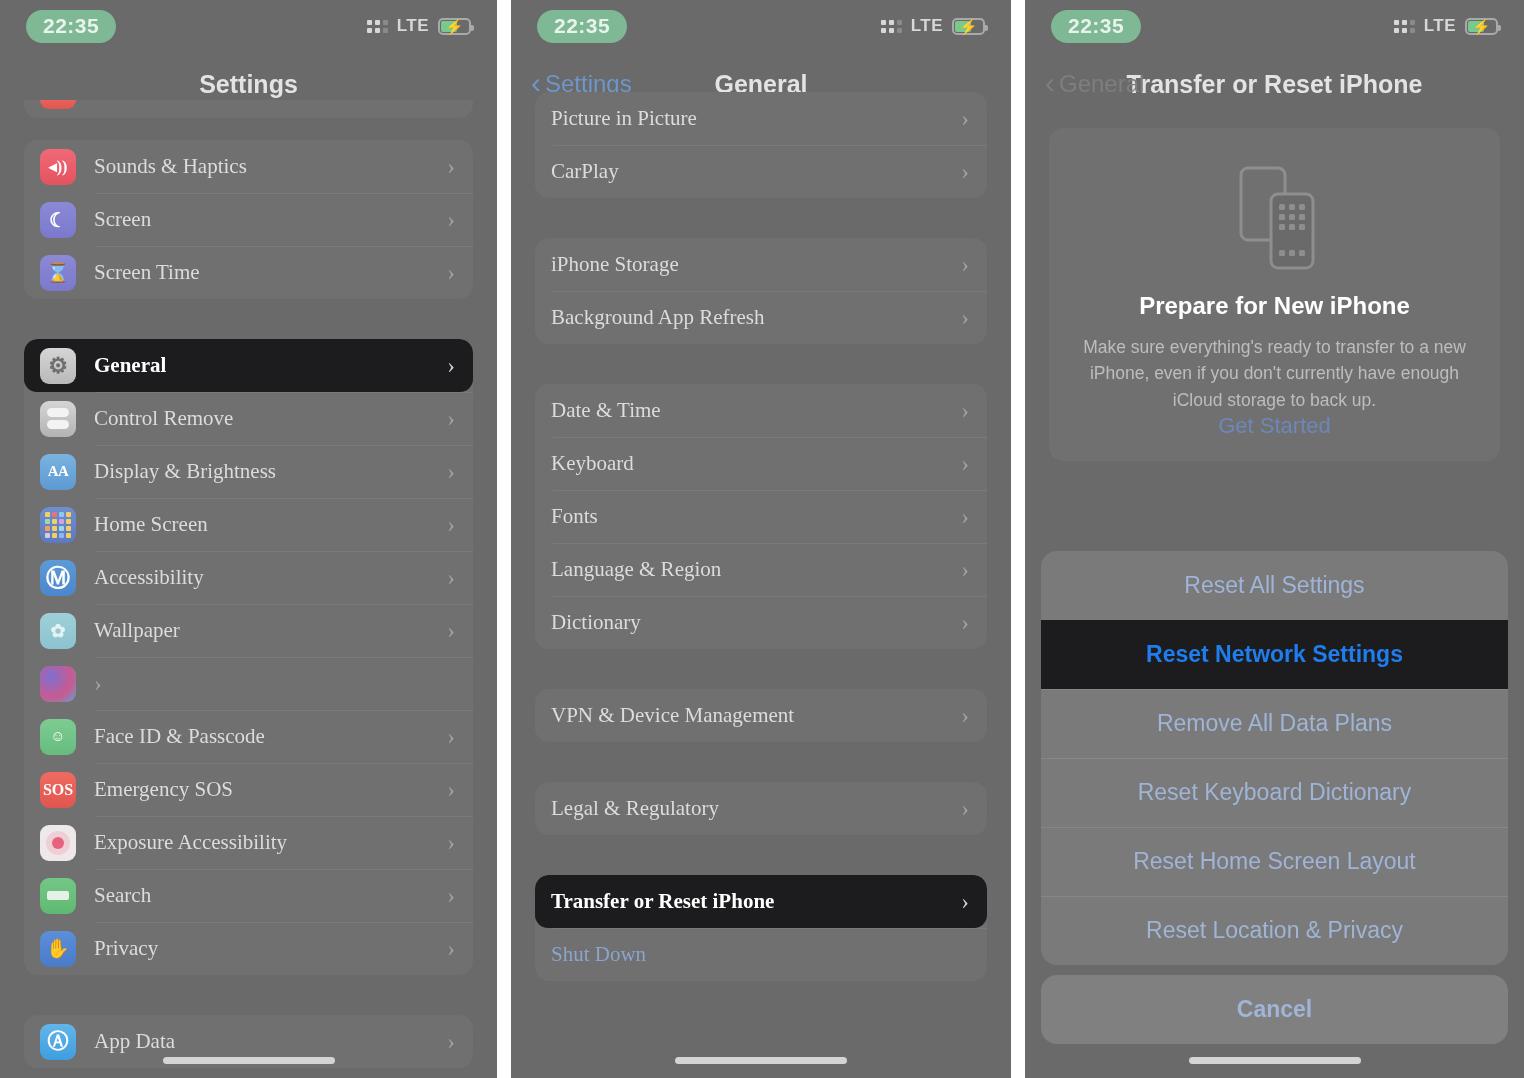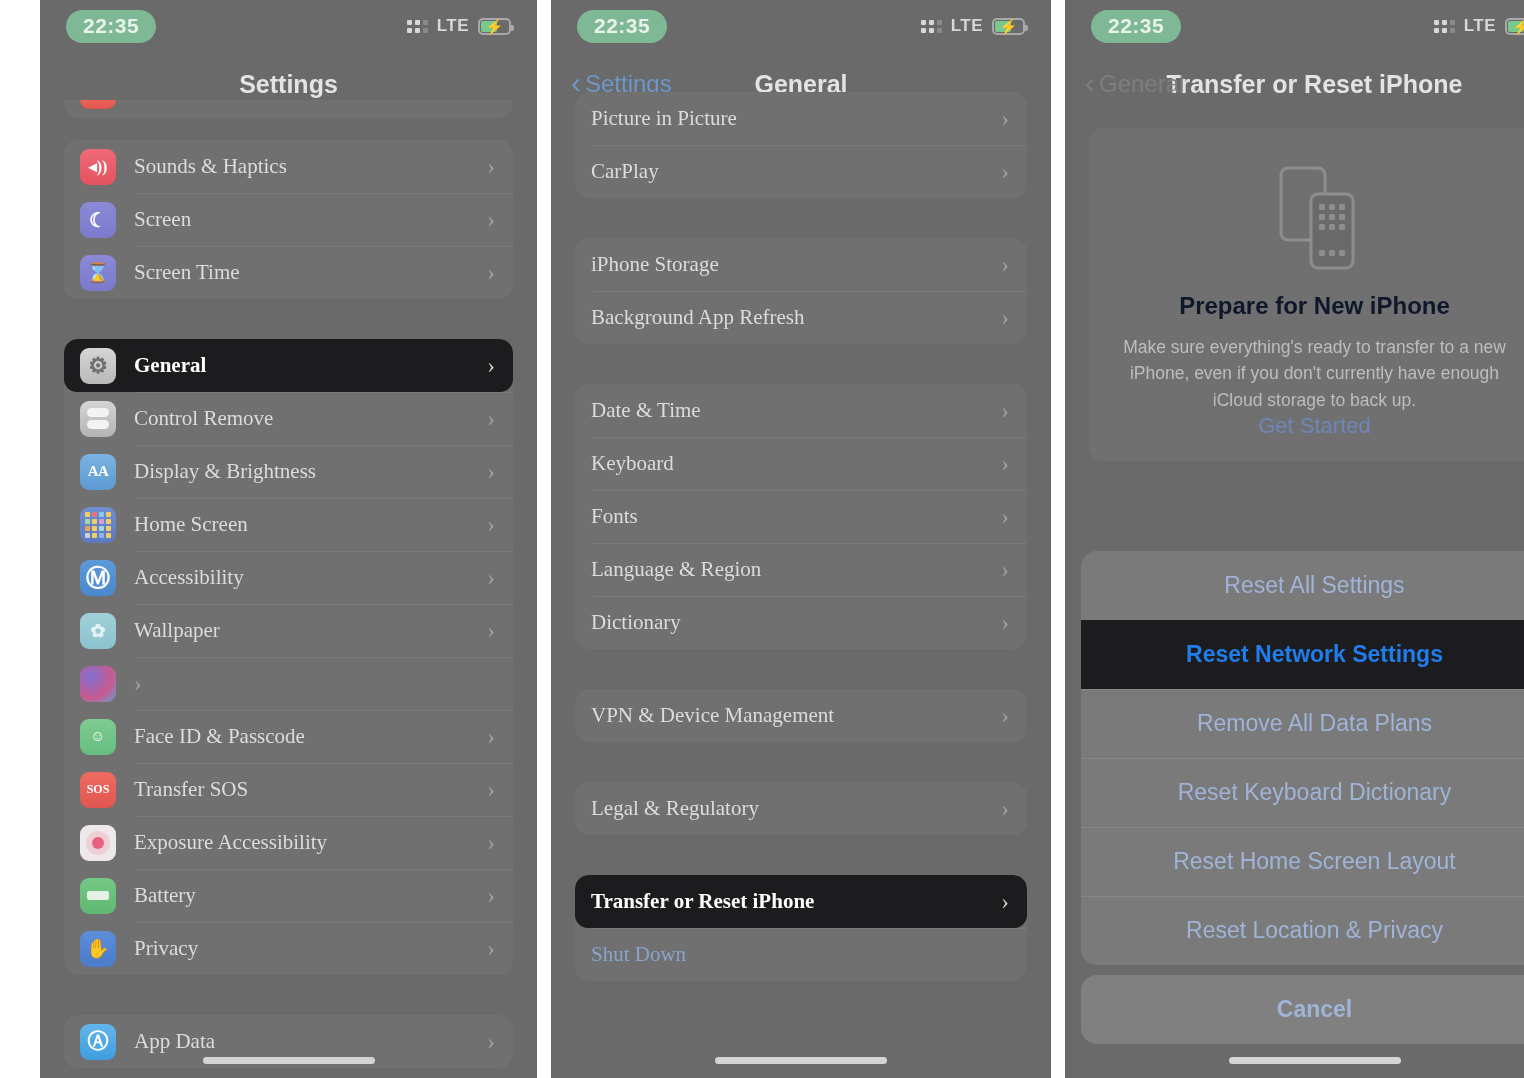--- a/index.html
+++ b/index.html
@@ -6,21 +6,20 @@
   html, body {
     width: 1524px; height: 1078px;
     background: #ffffff;
     font-family: "Liberation Sans", sans-serif;
     overflow: hidden;
   }
   .strip {
     display: flex;
     width: 1524px; height: 1039px;
     background: #ffffff;
-    padding-left: 40px;
   }
   .panel {
     position: relative;
     height: 1078px;
     background: #6a6a6a;
     overflow: hidden;
     flex: 0 0 auto;
   }
   .panel.p1 { width: 497px; }
   .gap { flex: 0 0 14px; background: #ffffff; height: 1078px; }
@@ -120,21 +119,21 @@
   .ic-focus { background: linear-gradient(180deg,#8b8ad6,#7a79cc); }
   .ic-screen { background: linear-gradient(180deg,#8b8ad6,#7a79cc); }
   .ic-general { background: linear-gradient(180deg,#d5d5d5,#b9b9b9); }
   .ic-control { background: linear-gradient(180deg,#d5d5d5,#b3b3b3); }
   .ic-display { background: linear-gradient(180deg,#7bb3e0,#5d9ad2); font-size: 15px; letter-spacing: -.5px;}
   .ic-home { background: linear-gradient(180deg,#6f8fd0,#5d79c0); }
   .ic-access { background: linear-gradient(180deg,#5d9ad8,#4a87cc); }
   .ic-wall { background: linear-gradient(180deg,#9fd0d8,#8cc3cf); }
   .ic-siri { background: radial-gradient(circle at 30% 30%,#7f6fd0,#c95a8f 60%,#5aa3d0); }
   .ic-faceid { background: linear-gradient(180deg,#7fcb92,#65bd7e); }
-  .ic-sos { background: linear-gradient(180deg,#ef6b62,#e0564e); font-size: 12px; justify-content: center; }
+  .ic-sos { background: linear-gradient(180deg,#ef6b62,#e0564e); font-size: 16px; justify-content: center; }
   .ic-expo { background: #efe8ea; }
   .ic-batt { background: linear-gradient(180deg,#74c785,#5fb972); }
   .ic-priv { background: linear-gradient(180deg,#5d8ed8,#4a7bca); }
   .ic-appstore { background: linear-gradient(180deg,#63b5ea,#3f9ee0); }
 
   .glyph { font-size: 20px; line-height: 1; color: #fff; }
   .grid-mini { display: grid; grid-template-columns: repeat(4,5px); grid-template-rows: repeat(4,5px); gap: 2px; }
   .grid-mini i { display:block; width:5px; height:5px; border-radius:1px; background:#f3cf62; }
   .grid-mini i:nth-child(2){background:#e8727f;} .grid-mini i:nth-child(3){background:#8fc8ef;}
   .grid-mini i:nth-child(5){background:#9fd9a8;} .grid-mini i:nth-child(7){background:#d8a0e0;}
@@ -163,21 +162,21 @@
     width: 36px; height: 16px; border-radius: 0 0 9px 9px;
     background: linear-gradient(180deg,#ef6b62,#e0564e);
   }
 
   
   .card {
     margin: 0 24px; background: #707070; border-radius: 14px;
     padding: 30px 26px 22px; text-align: center;
   }
   .phone-art { height: 120px; display: flex; align-items: center; justify-content: center; margin-bottom: 14px; }
-  .card-title { color: #0f172a; font-size: 24px; font-weight: 600; margin-bottom: 14px; }
+  .card-title { color: #ffffff; font-size: 24px; font-weight: 600; margin-bottom: 14px; }
   .card-desc { color: #bdbdbd; font-size: 17.5px; line-height: 1.5; }
   .card-cta { color: #6d87b8; font-size: 22px; }
 
   
   .sheet { margin: 8px 16px; }
   .sheet-group { background: #7a7a7a; border-radius: 16px; overflow: visible; }
   .sheet-row {
     position: relative;
     height: 69px; display: flex; align-items: center; justify-content: center;
     color: #9fb4d6; font-size: 23px;
@@ -338,35 +337,35 @@
           <div class="icon ic-faceid">
               <span class="glyph" style="font-size:15px">☺</span>
             </div>
           <div class="label">Face ID &amp; Passcode</div>
           <div class="chev">›</div>
         </div>
         <div class="row">
           <div class="icon ic-sos">
               <span>SOS</span>
             </div>
-          <div class="label">Transfer SOS</div>
+          <div class="label">Emergency SOS</div>
           <div class="chev">›</div>
         </div>
         <div class="row">
           <div class="icon ic-expo">
               <div class="expo-dot"></div>
             </div>
           <div class="label">Exposure Accessibility</div>
           <div class="chev">›</div>
         </div>
         <div class="row">
           <div class="icon ic-batt">
               <div class="batt-bar"></div>
             </div>
-          <div class="label">Battery</div>
+          <div class="label">Search</div>
           <div class="chev">›</div>
         </div>
         <div class="row">
           <div class="icon ic-priv">
               <span class="glyph" style="font-size:19px">✋</span>
             </div>
           <div class="label">Privacy</div>
           <div class="chev">›</div>
         </div>
       </div>

